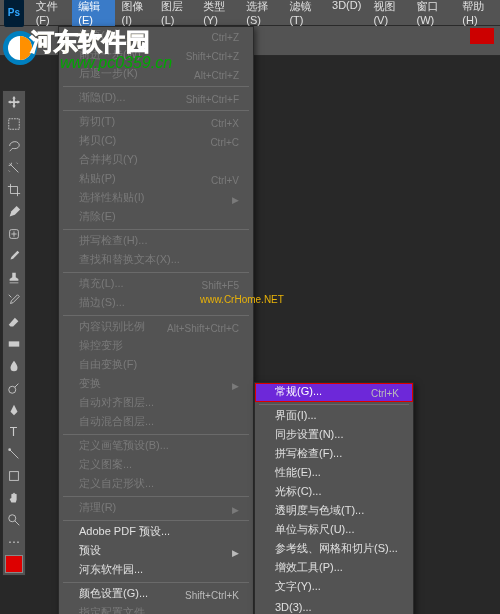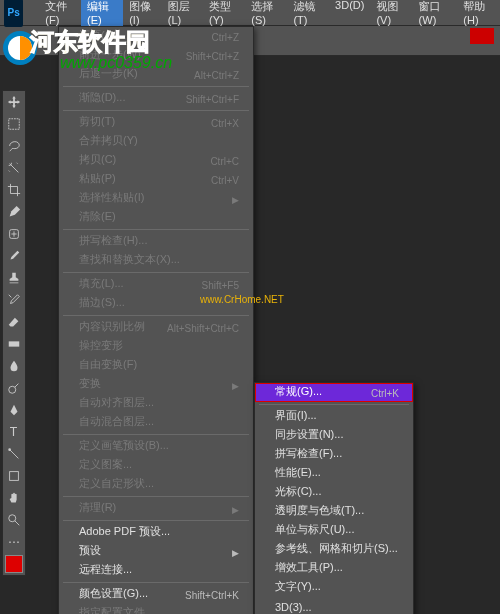--- a/index.html
+++ b/index.html
@@ -1,19 +1,19 @@
 <!DOCTYPE html>
 <html><head>
 <meta charset="utf-8">
 <style>
 * { margin: 0; padding: 0; box-sizing: border-box; font-family: "Microsoft YaHei", sans-serif; }
 body { background: #535353; width: 500px; height: 614px; overflow: hidden; position: relative; }
 
 .menubar { background: #535353; height: 26px; display: flex; align-items: center; padding-left: 4px; border-bottom: 1px solid #2a2a2a; }
-.ps-logo { width: 22px; height: 28px; background: #001e36; color: #31a8ff; font-size: 10px; font-weight: bold; display: flex; align-items: center; justify-content: center; border-radius: 2px; margin-right: 16px; }
+.ps-logo { width: 22px; height: 28px; background: #001e36; color: #31a8ff; font-size: 10px; font-weight: bold; display: flex; align-items: center; justify-content: center; border-radius: 2px; margin-right: 6px; }
 .menu-item { color: #e0e0e0; font-size: 11px; padding: 4px 6px; cursor: pointer; }
 .menu-item.active { background: #3a7bc8; color: #fff; }
 
 .options-bar { background: #535353; height: 30px; border-bottom: 1px solid #2a2a2a; }
 
 .workspace { position: absolute; top: 56px; left: 0; right: 0; bottom: 0; background: #282828; }
 
 .toolbar { position: absolute; top: 90px; left: 2px; width: 24px; background: #535353; border: 1px solid #2a2a2a; }
 .tool { width: 22px; height: 22px; display: flex; align-items: center; justify-content: center; color: #ccc; font-size: 12px; cursor: pointer; }
 .tool svg { width: 14px; height: 14px; }
@@ -189,28 +189,28 @@
     <div class="dd-item disabled">
       <span>渐隐(D)...</span>
       <span class="shortcut">Shift+Ctrl+F</span>
     </div>
     <div class="dd-sep"></div>
     <div class="dd-item disabled">
       <span>剪切(T)</span>
       <span class="shortcut">Ctrl+X</span>
     </div>
     <div class="dd-item disabled">
-      <span>合并拷贝(Y)</span>
-      <span class="shortcut"></span>
-    </div>
-    <div class="dd-item disabled">
       <span>拷贝(C)</span>
       <span class="shortcut">Ctrl+C</span>
     </div>
     <div class="dd-item disabled">
+      <span>合并拷贝(Y)</span>
+      <span class="shortcut"></span>
+    </div>
+    <div class="dd-item disabled">
       <span>粘贴(P)</span>
       <span class="shortcut">Ctrl+V</span>
     </div>
     <div class="dd-item disabled">
       <span>选择性粘贴(I)</span>
       <span class="shortcut"><span class="arrow">▶</span></span>
     </div>
     <div class="dd-item disabled">
       <span>清除(E)</span>
       <span class="shortcut"></span>
@@ -279,21 +279,21 @@
     <div class="dd-sep"></div>
     <div class="dd-item">
       <span>Adobe PDF 预设...</span>
       <span class="shortcut"></span>
     </div>
     <div class="dd-item">
       <span>预设</span>
       <span class="shortcut"><span class="arrow">▶</span></span>
     </div>
     <div class="dd-item">
-      <span>远程连接...</span>
+      <span>河东软件园...</span>
       <span class="shortcut"></span>
     </div>
     <div class="dd-sep"></div>
     <div class="dd-item">
       <span>颜色设置(G)...</span>
       <span class="shortcut">Shift+Ctrl+K</span>
     </div>
     <div class="dd-item disabled">
       <span>指定配置文件...</span>
       <span class="shortcut"></span>

